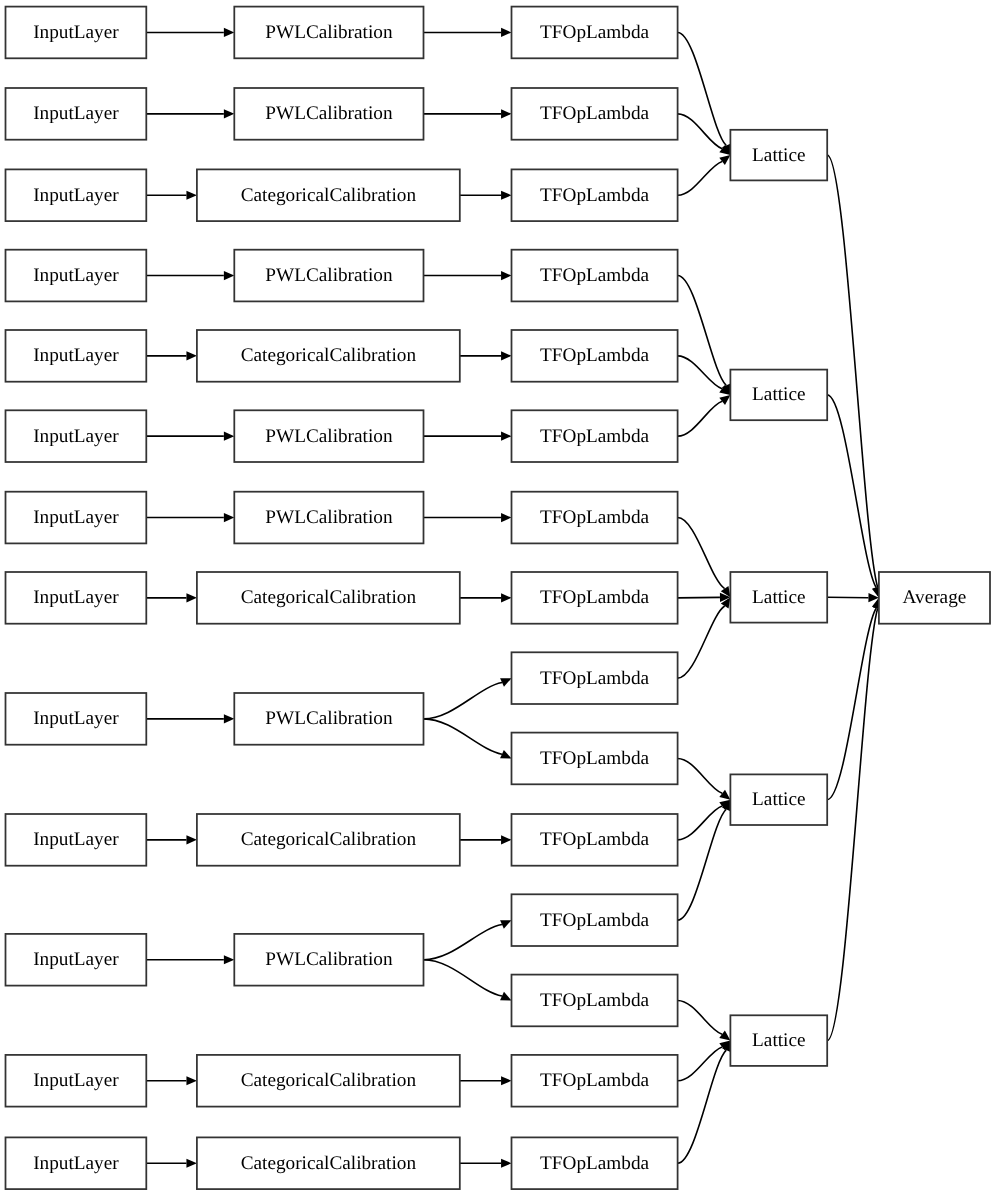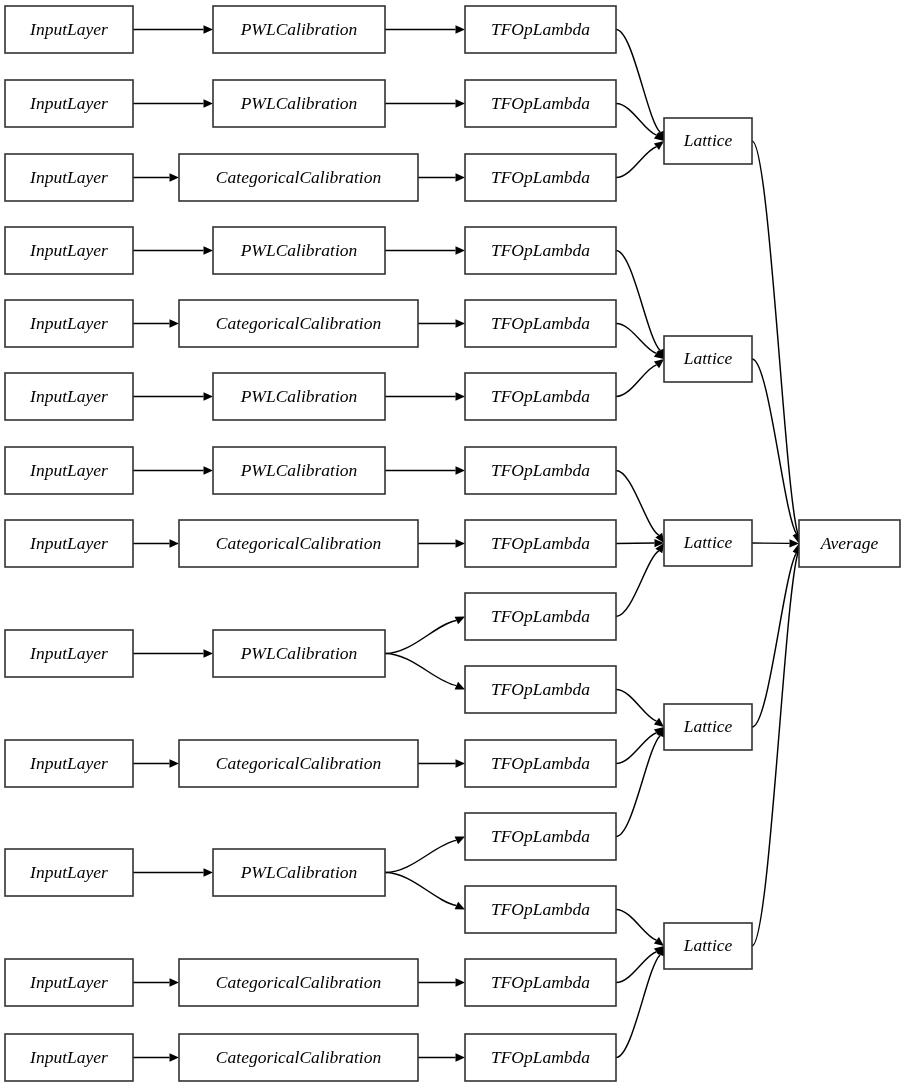--- a/index.html
+++ b/index.html
@@ -10,21 +10,20 @@
   body {
     width: 905px;
     height: 1087px;
     font-family: "Liberation Serif", "DejaVu Serif", serif;
     overflow: hidden;
   }
   #graph-root {
     position: relative;
     width: 905px;
     height: 831px;
-    font-style: italic;
   }
   svg#graph-svg {
     position: absolute;
     left: 0;
     top: 0;
     width: 905px;
     height: 1087px;
     display: block;
   }
   .node-box {

